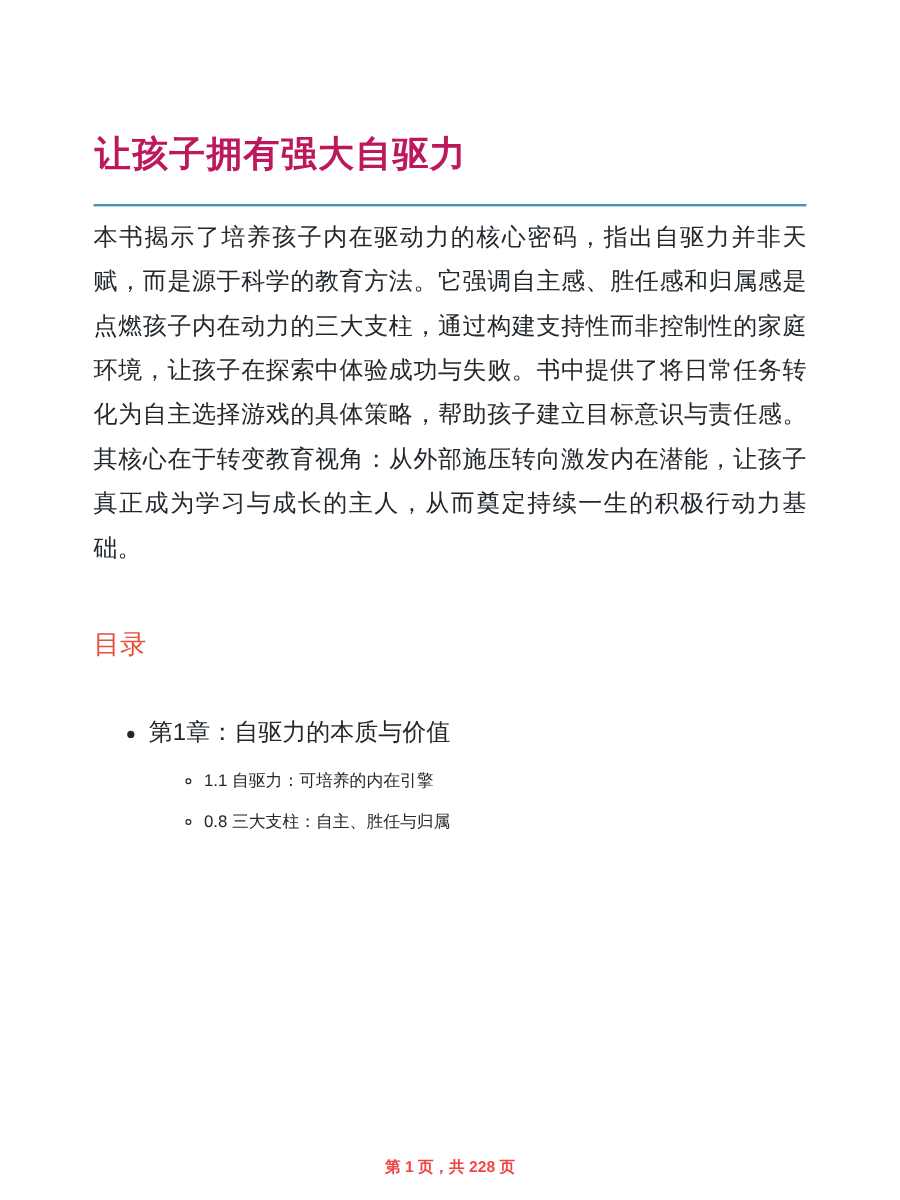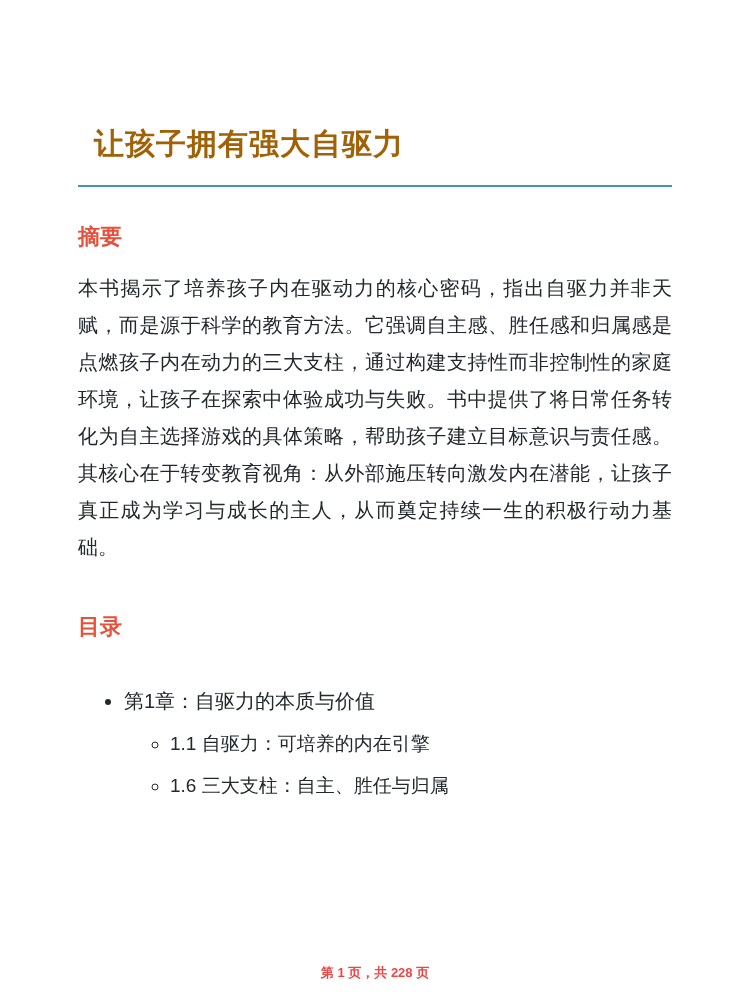--- a/index.html
+++ b/index.html
@@ -18,23 +18,23 @@
   .page {
     width: 750px;
     height: 1000px;
     box-sizing: border-box;
     padding: 108px 78px 0 78px;
     position: relative;
   }
   .doc-title {
     font-size: 30px;
     font-weight: bold;
-    color: #a16207;
+    color: #be185d;
     letter-spacing: 1px;
-    margin: 16px;
+    margin: 1px;
     line-height: 1.3;
   }
   .title-rule {
     margin-top: 22px;
     border: 0;
     border-top: 2px solid #4a90b8;
     width: 100%;
   }
   .section-heading {
     color: #e8503a;
@@ -47,42 +47,42 @@
     font-size: 20px;
     line-height: 1.85;
     color: #23282d;
     text-align: justify;
     text-justify: inter-ideograph;
     margin: 0;
   }
   .toc-heading {
     color: #e8503a;
     font-size: 22px;
-    font-weight: bold;
+    font-weight: normal;
     margin: 46px 0 16px 0;
   }
   ul.toc-level1 {
     list-style: disc;
     margin: 0;
     padding-left: 46px;
   }
   ul.toc-level1 > li {
     font-size: 20px;
     line-height: 1.6;
     margin-bottom: 10px;
     color: #23282d;
     margin-top: 43px;
   }
   ul.toc-level2 {
     list-style: circle;
     margin: 12px 0 0 0;
     padding-left: 46px;
   }
   ul.toc-level2 > li {
-    font-size: 19px;
+    font-size: 14px;
     line-height: 1.6;
     margin-bottom: 12px;
     color: #23282d;
   }
   .page-footer {
     position: absolute;
     left: 0;
     right: 0;
     bottom: 18px;
     text-align: center;
@@ -92,32 +92,31 @@
   }
 </style>
 </head>
 <body>
 
 <div class="page">
 
   <h1 class="doc-title">让孩子拥有强大自驱力</h1>
   <hr class="title-rule">
 
-  <h2 class="section-heading">摘要</h2>
   <p class="abstract-text">本书揭示了培养孩子内在驱动力的核心密码，指出自驱力并非天赋，而是源于科学的教育方法。它强调自主感、胜任感和归属感是点燃孩子内在动力的三大支柱，通过构建支持性而非控制性的家庭环境，让孩子在探索中体验成功与失败。书中提供了将日常任务转化为自主选择游戏的具体策略，帮助孩子建立目标意识与责任感。其核心在于转变教育视角：从外部施压转向激发内在潜能，让孩子真正成为学习与成长的主人，从而奠定持续一生的积极行动力基础。</p>
 
   <h2 class="toc-heading">目录</h2>
   <ul class="toc-level1">
     <li>
       <span>第1章：自驱力的本质与价值</span>
       <ul class="toc-level2">
         <li>
           <span>1.1 自驱力：可培养的内在引擎</span>
         </li>
         <li>
-          <span>1.6 三大支柱：自主、胜任与归属</span>
+          <span>0.8 三大支柱：自主、胜任与归属</span>
         </li>
       </ul>
     </li>
   </ul>
 
   <div class="page-footer">第 1 页，共 228 页</div>
 </div>
 
 </body></html>

